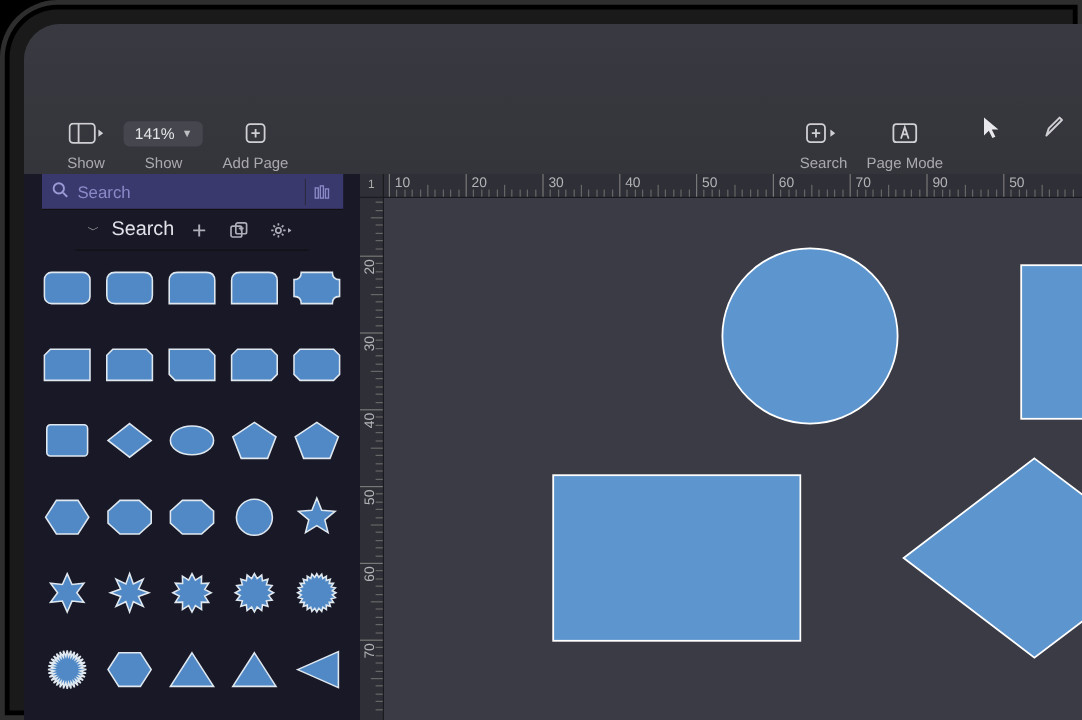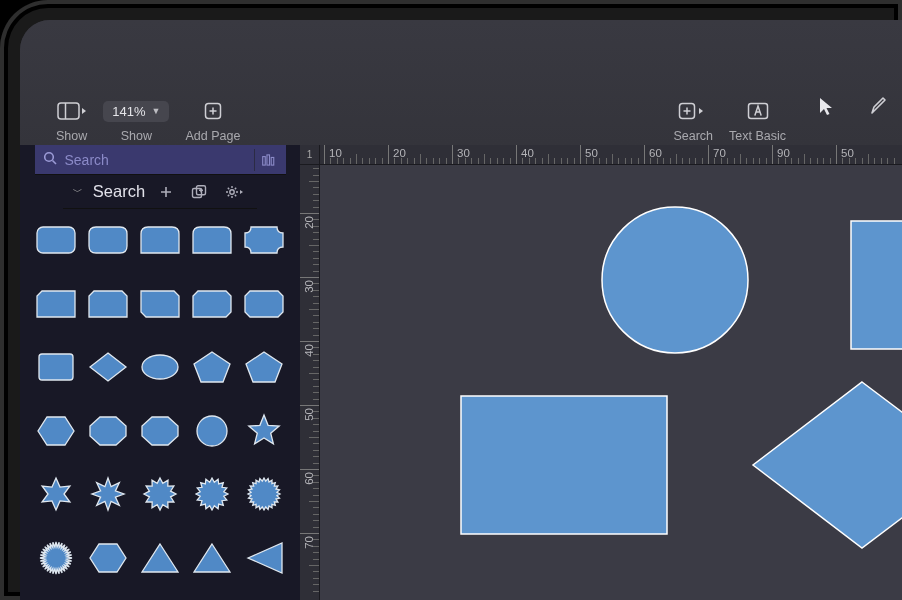--- a/index.html
+++ b/index.html
@@ -105,21 +105,21 @@
         </div>
         <div class="lbl">Search</div>
       </div>
       <div class="tool">
         <div class="icon-box">
           <svg width="22" height="18" viewBox="0 0 22 18">
               <rect x="1.5" y="1.5" width="19" height="15" rx="2.5" fill="none" stroke="#cfcfd4" stroke-width="1.5"></rect>
               <path d="M8 13 L11 4 L14 13 M9 10 L13 10" fill="none" stroke="#cfcfd4" stroke-width="1.5" stroke-linecap="round"></path>
             </svg>
         </div>
-        <div class="lbl">Text Basic</div>
+        <div class="lbl">Page Mode</div>
       </div>
       <div style="width:18px"></div>
       <div class="tool-right">
         <div class="ticon">
           <svg width="18" height="20" viewBox="0 0 18 20">
               <path d="M3 2 L3 17 L7 13 L10 19 L12.5 18 L9.5 12 L15 12 Z" fill="#e8e8ec"></path>
             </svg>
         </div>
         <div class="ticon">
           <svg width="18" height="20" viewBox="0 0 18 20">

